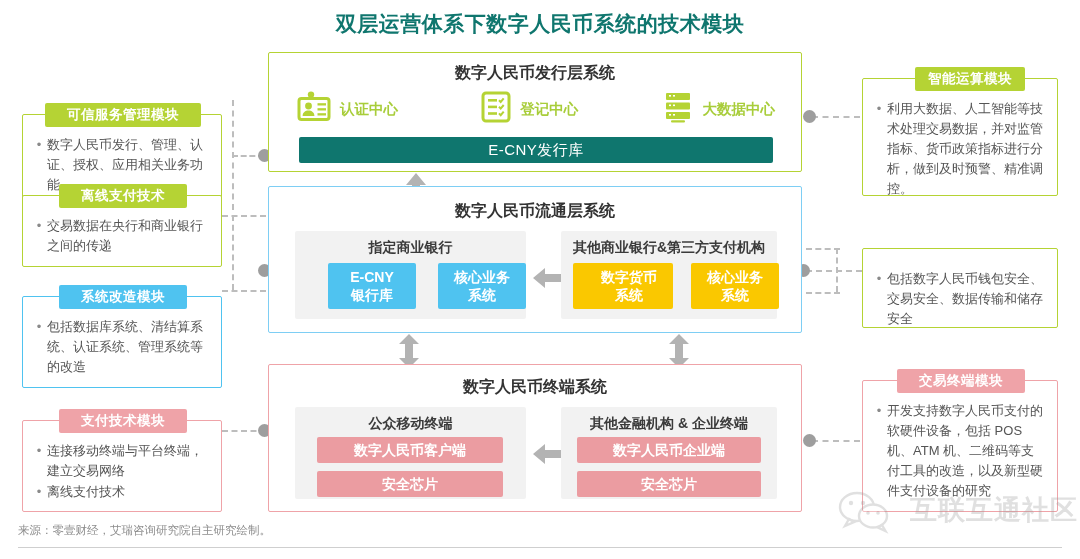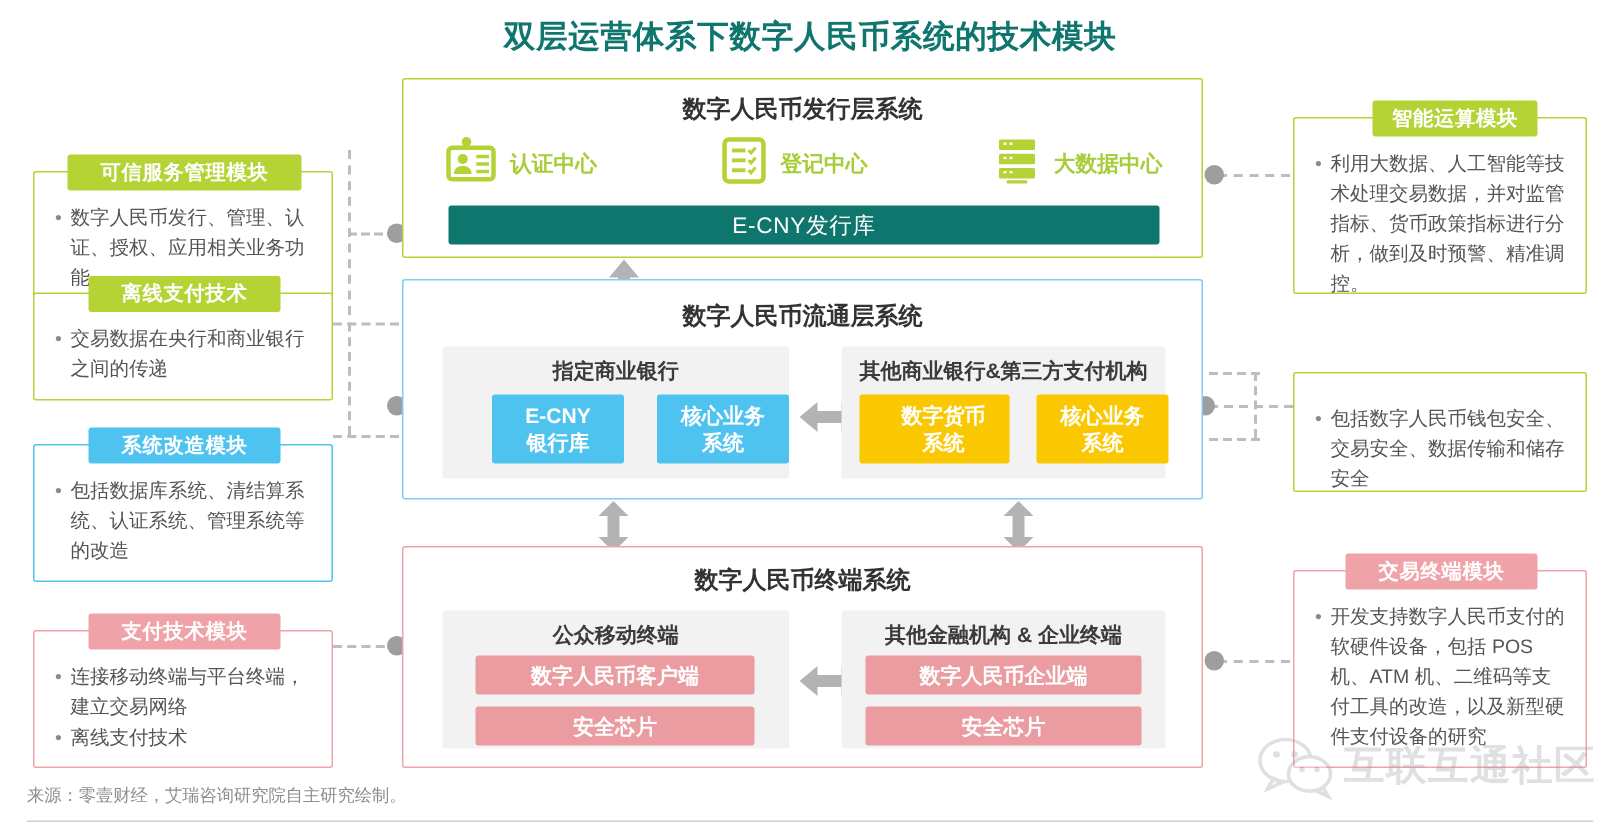--- a/index.html
+++ b/index.html
@@ -72,21 +72,21 @@
   
   .dash-h{position:absolute;border-top:2px dashed #bdbdbd;}
   .dash-v{position:absolute;border-left:2px dashed #bdbdbd;}
   .knob{position:absolute;width:13px;height:13px;border-radius:50%;background:#9e9e9e;}
 
   
   #source-note{left:18px;top:523px;font-size:11.5px;color:#8d8d8d;}
   #footer-rule{left:18px;top:547px;width:1044px;height:1px;background:#cfcfcf;}
   #watermark{left:838px;top:490px;width:240px;height:46px;opacity:.30;}
   #watermark .wm-text{
-    position:absolute;left:58px;top:2px;font-size:27px;font-weight:bold;
+    position:absolute;left:72px;top:2px;font-size:27px;font-weight:bold;
     color:#9a9a9a;letter-spacing:1px;white-space:nowrap;
   }
 </style>
 </head>
 <body>
 
 <div class="stage">
 
   <div class="abs" id="page-title">双层运营体系下数字人民币系统的技术模块</div>
 

